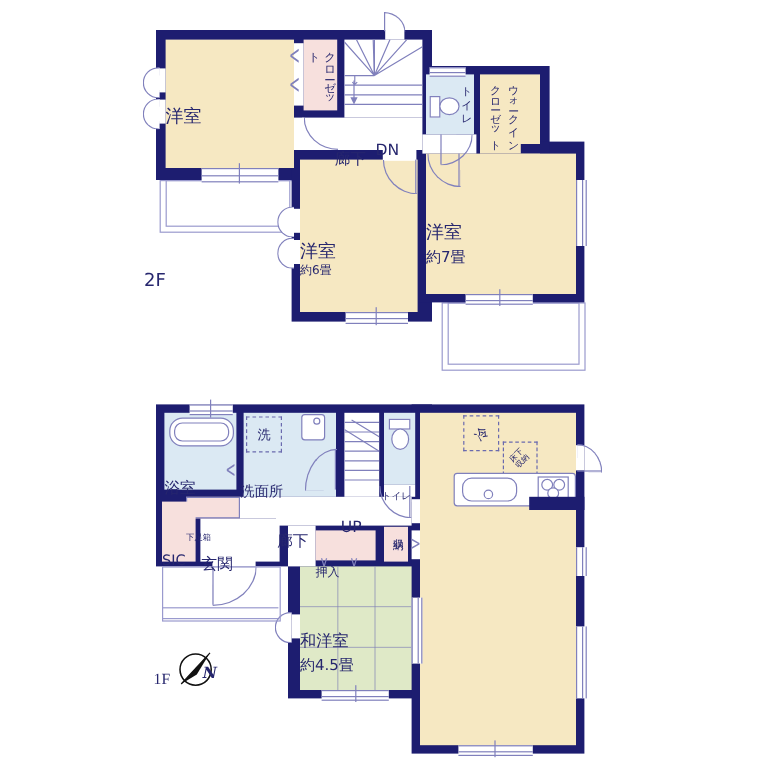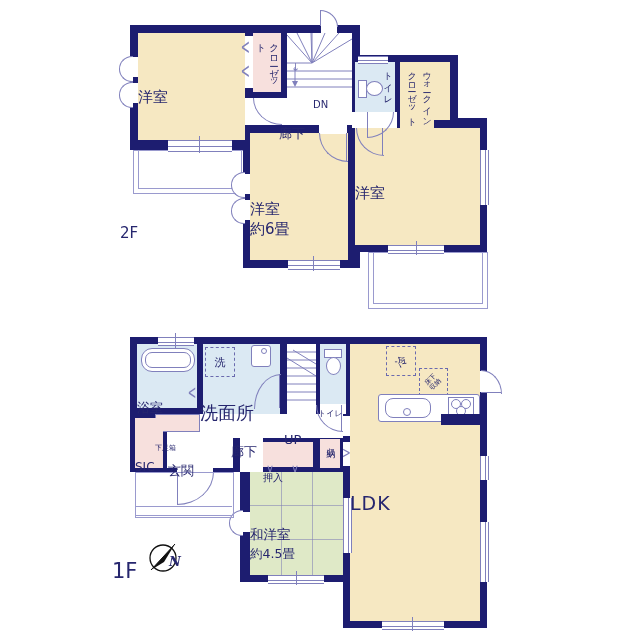--- a/index.html
+++ b/index.html
@@ -107,27 +107,28 @@
       <path d="M8,34 V50"></path>
     </g>
     <polygon points="5,48 8,54 11,48" fill="#8080bc"></polygon>
   </svg>
 
   <div class="icon" style="left:358px;top:80px;width:7px;height:16px;"></div>
   <div class="icon" style="left:366px;top:81px;width:15px;height:13px;border-radius:50%;"></div>
 
   <div class="lbl" style="left:138px;top:62px;width:107px;font-size:15px;">洋室</div>
   <div class="vlbl" style="left:253px;top:37px;width:28px;height:52px;font-size:9.5px;">クローゼット</div>
-  <div class="lbl" style="left:313px;top:73px;width:36px;font-size:10px;">DN</div>
+  <div class="lbl" style="left:313px;top:92px;width:36px;font-size:13px;">DN</div>
   <div class="lbl" style="left:279px;top:100px;width:50px;font-size:13px;">廊下</div>
   <div class="vlbl" style="left:382px;top:66px;width:12px;height:44px;font-size:9px;">トイレ</div>
   <div class="vlbl" style="left:404px;top:65px;width:30px;height:62px;font-size:9px;line-height:15px;">ウォークインクローゼット</div>
   <div class="lbl" style="left:355px;top:158px;width:125px;font-size:15px;">洋室</div>
+  <div class="lbl" style="left:355px;top:180px;width:125px;font-size:12.5px;">約7畳</div>
   <div class="lbl" style="left:250px;top:174px;width:98px;font-size:15px;">洋室</div>
-  <div class="lbl" style="left:250px;top:194px;width:98px;font-size:15px;">約6畳</div>
+  <div class="lbl" style="left:250px;top:194px;width:98px;font-size:10px;">約6畳</div>
   <div class="lbl" style="left:120px;top:198px;width:30px;font-size:15px;">2F</div>
 
   <div class="wall" style="left:130px;top:337px;width:230px;height:135px;"></div>
   <div class="wall" style="left:240px;top:430px;width:120px;height:152px;"></div>
   <div class="wall" style="left:343px;top:337px;width:144px;height:291px;"></div>
 
   <div class="room" style="left:137px;top:344px;width:60px;height:64px;background:#dbe9f3;"></div>
   <div class="room" style="left:203px;top:344px;width:77px;height:70px;background:#dbe9f3;"></div>
   <div class="room" style="left:287px;top:344px;width:29px;height:70px;background:#fff;"></div>
   <div class="room" style="left:320px;top:344px;width:26px;height:60px;background:#dbe9f3;"></div>
@@ -222,33 +223,32 @@
   <div class="icon" style="left:451px;top:399px;width:8px;height:8px;border-radius:50%;"></div>
   <div class="icon" style="left:461px;top:399px;width:8px;height:8px;border-radius:50%;"></div>
   <div class="icon" style="left:456px;top:406px;width:8px;height:8px;border-radius:50%;"></div>
   <div class="wall" style="left:441px;top:414px;width:46px;height:11px;"></div>
 
   <div class="rail" style="left:135px;top:472px;width:97px;height:44px;"></div>
   <div class="tat" style="left:135px;top:506px;width:97px;height:1px;background:#9a9ace;"></div>
   <div class="tat" style="left:135px;top:515px;width:97px;height:1px;background:#9a9ace;"></div>
 
   <div class="lbl" style="left:137px;top:374px;width:60px;font-size:13px;">浴室</div>
-  <div class="lbl" style="left:200px;top:376px;width:84px;font-size:18px;">洗面所</div>
+  <div class="lbl" style="left:200px;top:376px;width:84px;font-size:12px;">洗面所</div>
   <div class="lbl" style="left:284px;top:406px;width:32px;font-size:13px;">UP</div>
   <div class="lbl" style="left:318px;top:383px;width:30px;font-size:8px;">トイレ</div>
   <div class="lbl" style="left:155px;top:418px;width:45px;font-size:7px;">下足箱</div>
   <div class="lbl" style="left:135px;top:434px;width:28px;font-size:12px;">SIC</div>
   <div class="lbl" style="left:168px;top:437px;width:62px;font-size:13px;">玄関</div>
   <div class="lbl" style="left:231px;top:418px;width:48px;font-size:13px;">廊下</div>
   <div class="lbl" style="left:263px;top:446px;width:50px;font-size:10px;">押入</div>
   <div class="vlbl" style="left:323px;top:441px;width:14px;height:26px;font-size:9px;">収納</div>
   <div class="lbl" style="left:250px;top:500px;width:93px;font-size:13.5px;">和洋室</div>
   <div class="lbl" style="left:250px;top:520px;width:93px;font-size:12.5px;">約4.5畳</div>
-  <div class="lbl" style="left:350px;top:466px;width:130px;font-size:19px;letter-spacing:1px;">LDK</div>
-  <div class="lbl" style="left:112px;top:532px;width:30px;font-size:21px;">1F</div>
+  <div class="lbl" style="left:128px;top:532px;width:30px;font-size:13px;font-family:Liberation Serif, serif;">1F</div>
 
   <svg class="abs" style="left:147px;top:540px;" width="36" height="36" viewBox="0 0 36 36">
     <circle cx="16" cy="18" r="13" fill="#fff" stroke="#111" stroke-width="1.3"></circle>
     <polygon points="28,4 4,30 17,22" fill="#111"></polygon>
     <line x1="28" y1="4" x2="4" y2="30" stroke="#111" stroke-width="1"></line>
   </svg>
   <div class="lbl" style="left:169px;top:528px;width:16px;font-size:13px;font-family:'DejaVu Serif','Liberation Serif',serif;font-style:italic;font-weight:bold;">N</div>
 
 </div>
 

